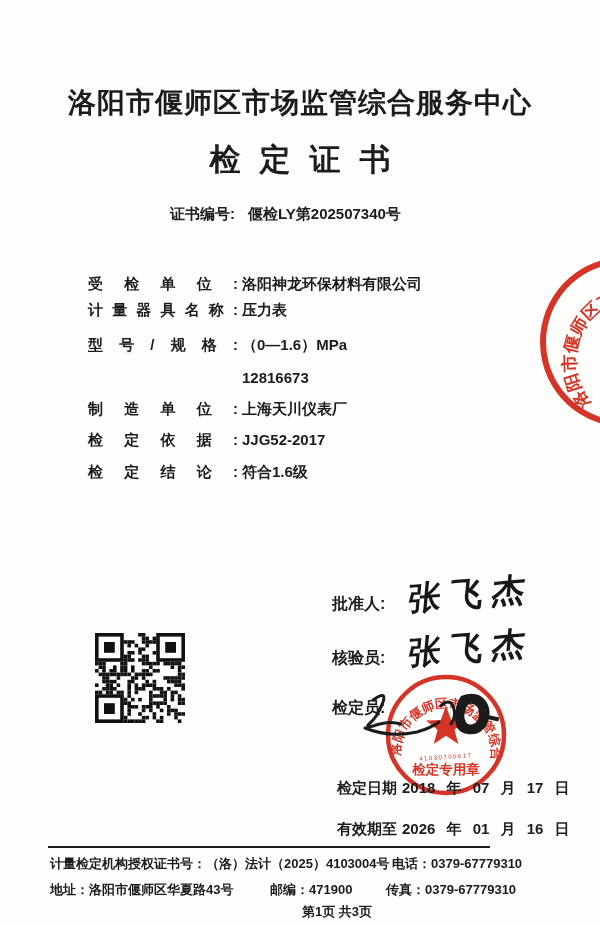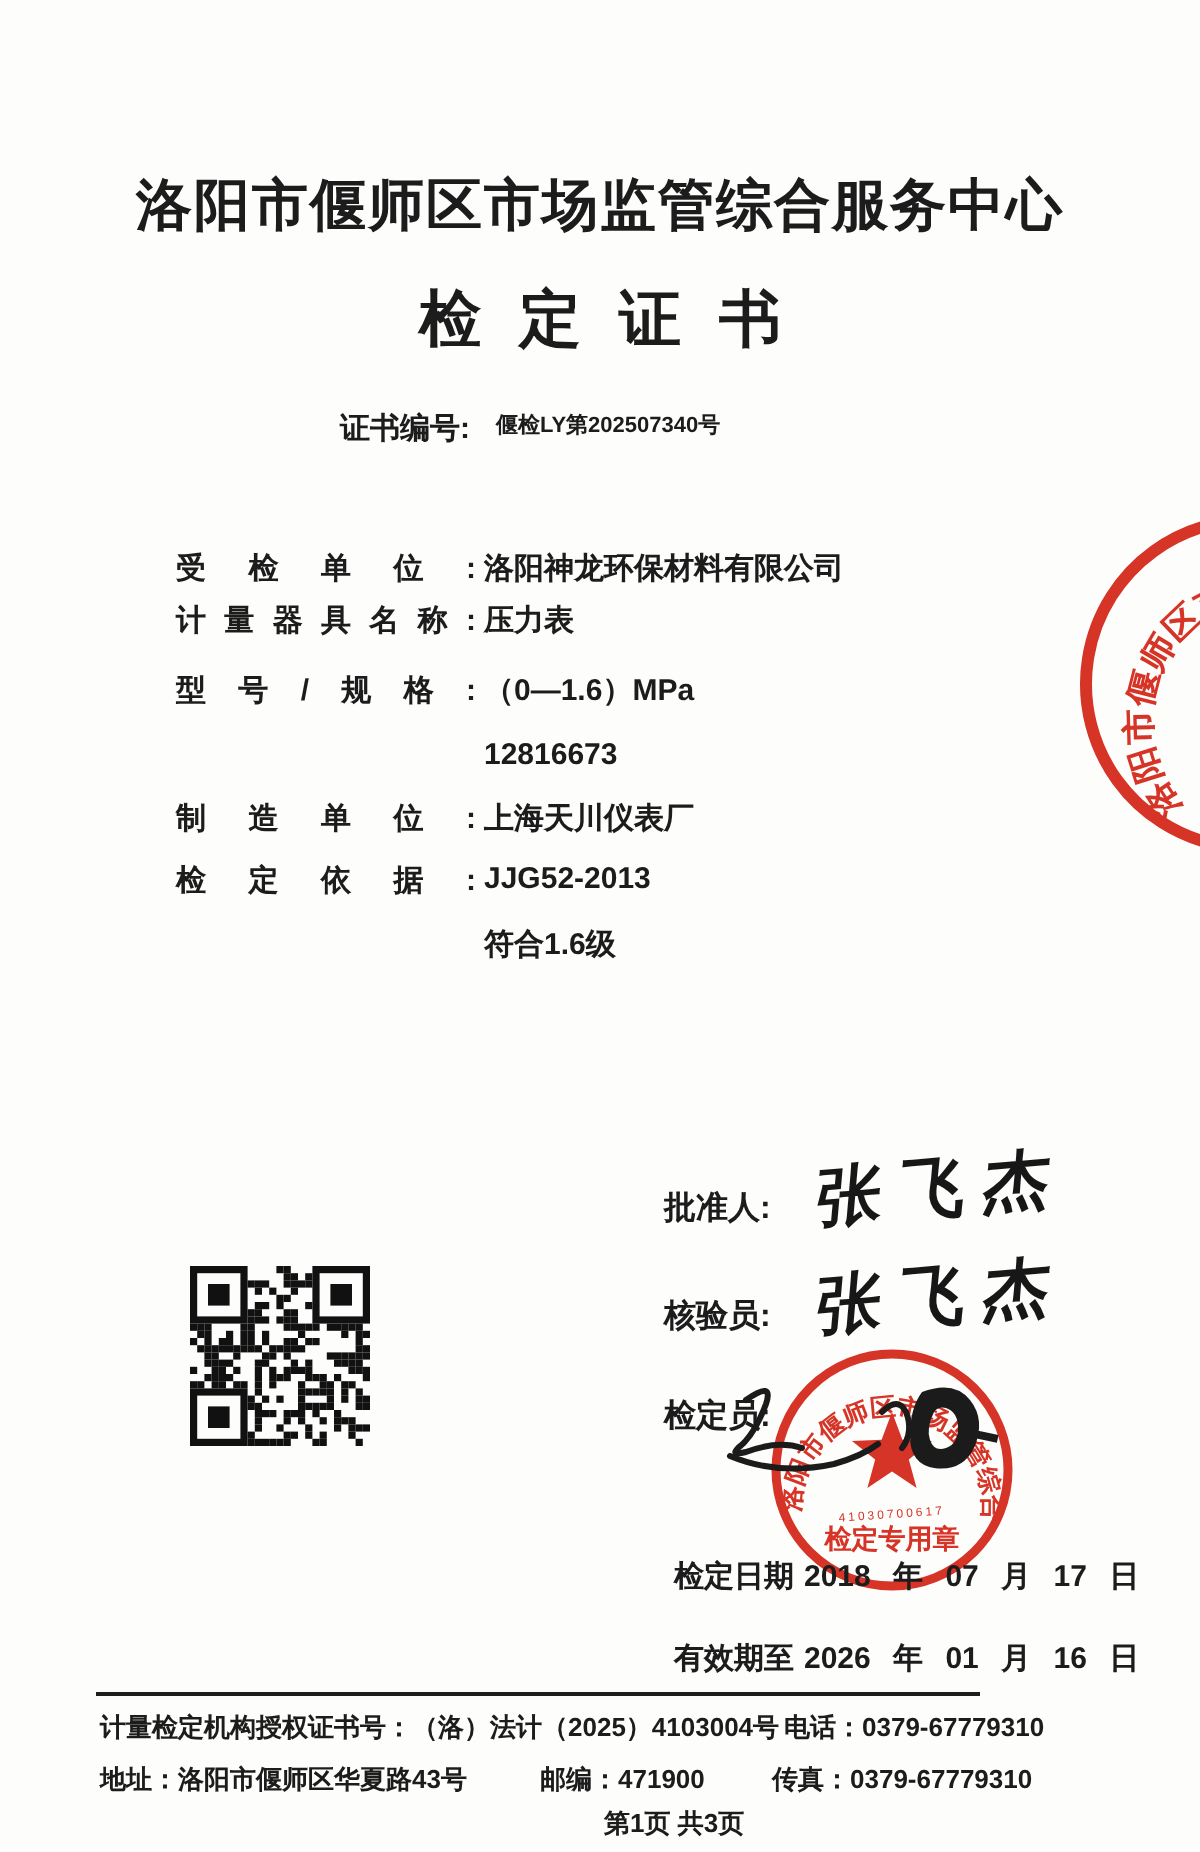--- a/index.html
+++ b/index.html
@@ -9,21 +9,21 @@
     font-family:"Liberation Sans","DejaVu Sans",sans-serif;
   }
   .abs{position:absolute;}
   
   .org-name{top:84px;left:0;width:600px;text-align:center;
     font-size:28px;font-weight:bold;letter-spacing:1px;}
   .doc-title{top:139px;left:0;width:600px;text-align:center;
     font-size:31px;font-weight:bold;letter-spacing:19px;text-indent:19px;}
   
   .certno-label{top:205px;left:170px;font-size:15px;font-weight:600;text-align:right;}
-  .certno-value{top:205px;left:248px;font-size:11px;font-weight:600;}
+  .certno-value{top:205px;left:248px;font-size:15px;font-weight:600;}
   
   .f-row{left:0;width:600px;height:20px;}
   .f-label{position:absolute;left:88px;width:150px;font-size:15px;font-weight:600;
     text-align:justify;text-align-last:justify;}
   .f-value{position:absolute;left:242px;font-size:15px;font-weight:600;white-space:pre;}
   
   .sig-label{font-size:16px;font-weight:bold;left:332px;}
   .sig-name{font-size:33px;font-weight:bold;letter-spacing:9px;white-space:nowrap;
     transform:rotate(-5deg) skewX(-10deg);color:#171717;}
   
@@ -61,23 +61,24 @@
 </div>
 <div class="abs f-row" style="top:369px">
   <span class="f-value">12816673</span>
 </div>
 <div class="abs f-row" style="top:400px">
   <span class="f-label">制造单位:</span>
   <span class="f-value">上海天川仪表厂</span>
 </div>
 <div class="abs f-row" style="top:431px">
   <span class="f-label">检定依据:</span>
-  <span class="f-value">JJG52-2013</span>
+  <span class="f-value">JJG52-2017</span>
 </div>
 <div class="abs f-row" style="top:463px">
+  <span class="f-label">检定结论:</span>
   <span class="f-value">符合1.6级</span>
 </div>
 
 <div class="abs qr-wrap"><svg width="90" height="90" viewBox="0 0 90 90">
       <g fill="#111">
         <rect x="43.2" y="0.0" width="3.6" height="3.6"></rect>
         <rect x="46.8" y="0.0" width="3.6" height="3.6"></rect>
         <rect x="46.8" y="3.6" width="3.6" height="3.6"></rect>
         <rect x="50.4" y="3.6" width="3.6" height="3.6"></rect>
         <rect x="57.6" y="3.6" width="3.6" height="3.6"></rect>

